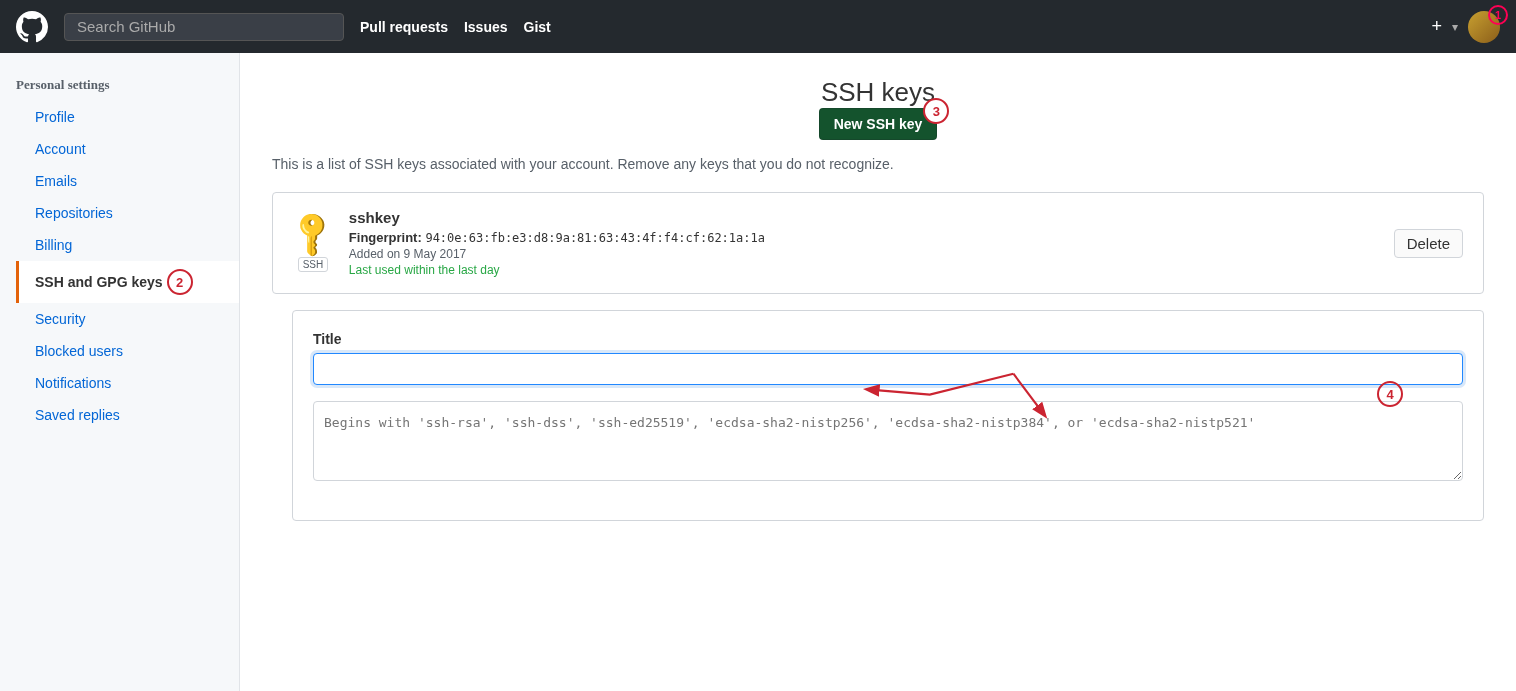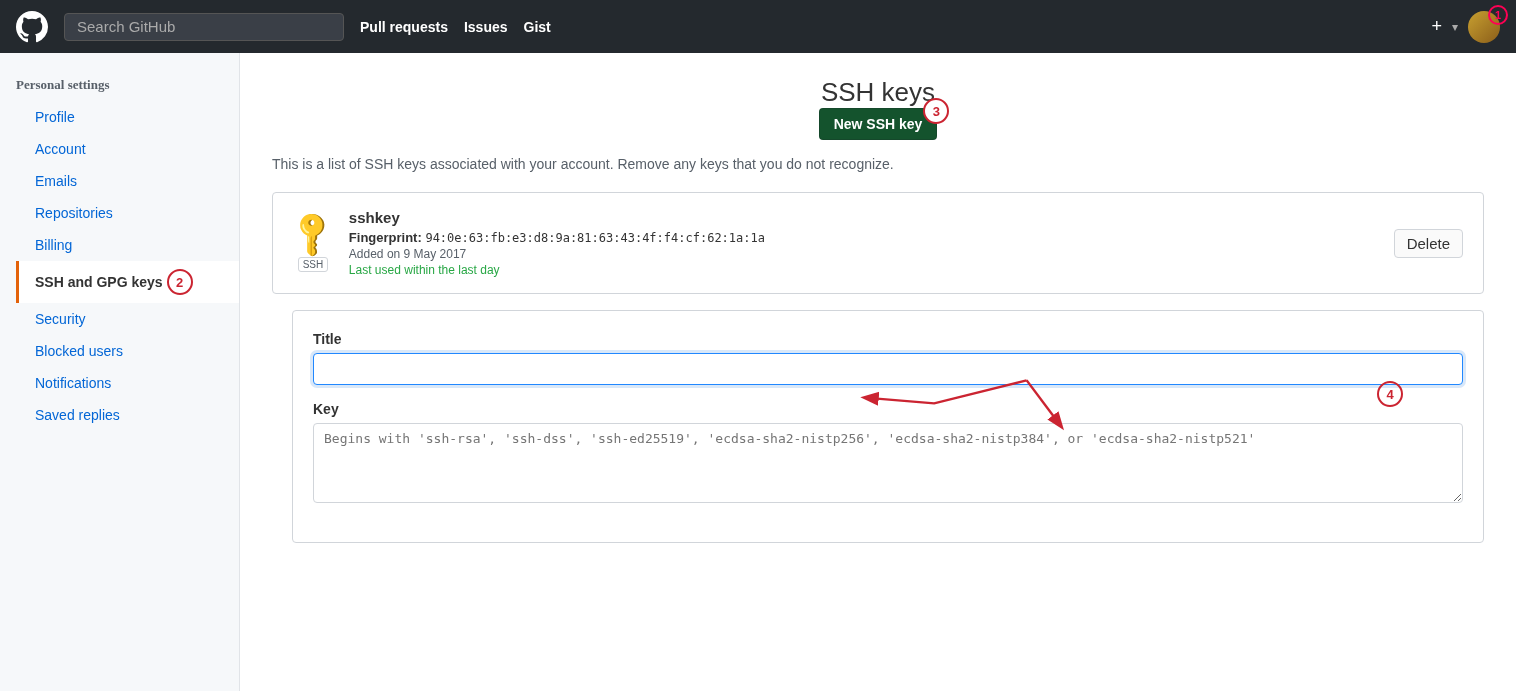--- a/index.html
+++ b/index.html
@@ -286,21 +286,21 @@
       border-radius: 4px;
       padding: 7px 10px;
       font-size: 14px;
       outline: none;
       box-shadow: 0 0 0 3px rgba(3,102,214,.15);
     }
     .form-textarea {
       width: 100%;
       border: 1px solid #d1d5da;
       border-radius: 4px;
-      padding: 7px 10px;
+      padding: 13px 10px;
       font-size: 13px;
       color: #aaa;
       min-height: 80px;
       resize: vertical;
       font-family: "SFMono-Regular", Consolas, monospace;
     }
 
     
     .annotation-circle {
       display: inline-flex;
@@ -390,21 +390,20 @@
       </div>
       <button class="delete-btn">Delete</button>
     </div>
 
     <div class="add-key-form" style="position:relative;">
       <div class="form-group">
         <label class="form-label">Title</label>
         <input class="form-input" type="text" placeholder="" style="">
       </div>
       <div class="form-group">
-        <label class="form-label">Key</label>
         <textarea class="form-textarea" placeholder="Begins with 'ssh-rsa', 'ssh-dss', 'ssh-ed25519', 'ecdsa-sha2-nistp256', 'ecdsa-sha2-nistp384', or 'ecdsa-sha2-nistp521'" style=""></textarea>
       </div>
 
       <svg style="position:absolute;top:0;left:0;width:100%;height:100%;pointer-events:none;overflow:visible;" viewBox="0 0 1000 200">
 
         <defs>
           <marker id="arrowhead" markerWidth="8" markerHeight="8" refX="6" refY="3" orient="auto">
             <path d="M0,0 L0,6 L8,3 z" fill="#cb2431"></path>
           </marker>
         </defs>

